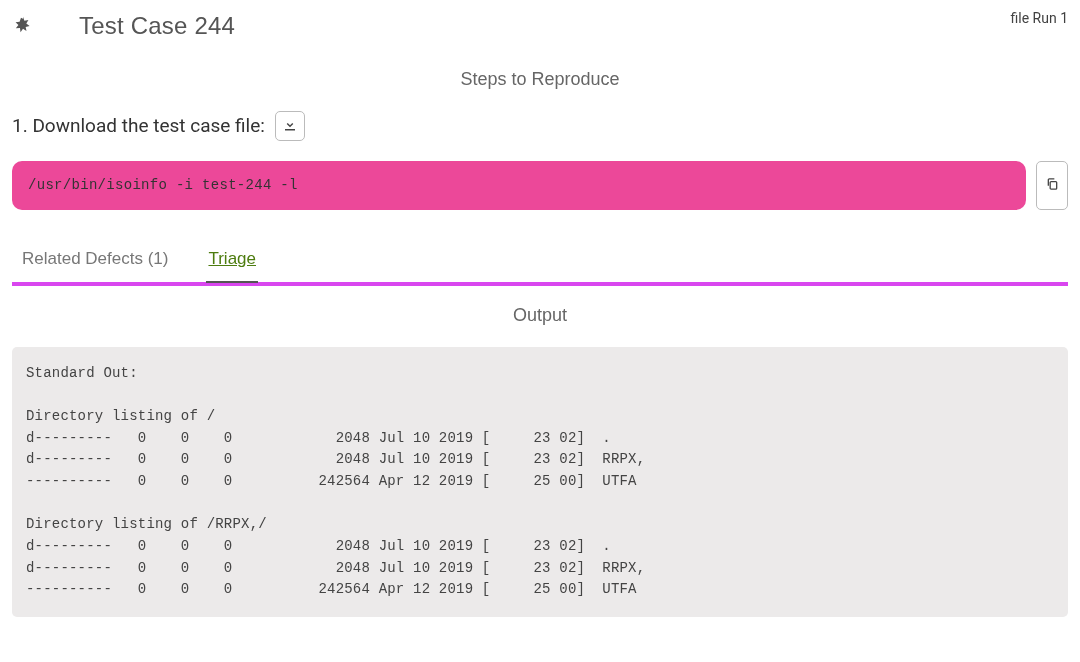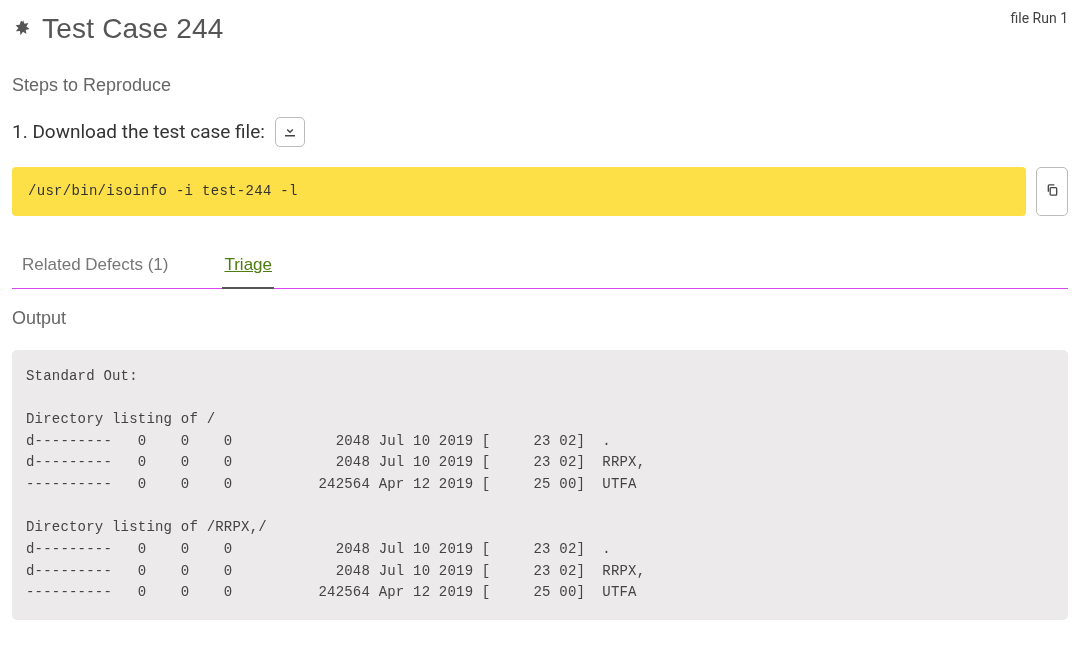--- a/index.html
+++ b/index.html
@@ -17,34 +17,36 @@
       align-items: flex-start;
       margin-bottom: 22px;
     }
     .title-group {
       display: flex;
       align-items: center;
       gap: 8px;
     }
     .crash-icon { width: 22px; height: 22px; color: #555; }
     .page-title {
-      font-size: 28px;
+      font-size: 24px;
       font-weight: 400;
       color: #555;
       letter-spacing: 0.2px;
       font-family: "Segoe UI Light", "Helvetica Neue Light", Arial, sans-serif;
+      margin-left: 37px;
     }
     .from-run { font-size: 14px; color: #444; }
     .from-run a { color: #404040; text-decoration: none; }
     .section-heading {
       font-size: 18px;
       font-weight: 400;
       color: #666;
       margin-bottom: 18px;
       font-family: "Segoe UI Light", "Helvetica Neue Light", Arial, sans-serif;
+      text-align: center;
     }
     .steps-list {
       list-style: none;
       margin-bottom: 20px;
     }
     .steps-list li {
       margin-bottom: 20px;
       display: flex;
       align-items: center;
       gap: 10px;
@@ -65,44 +67,44 @@
     }
     .download-btn svg { width: 12px; height: 12px; }
     .cmd-row {
       display: flex;
       align-items: stretch;
       gap: 10px;
       margin-bottom: 28px;
     }
     .cmd-box {
       flex: 1;
-      background: #fde047;
-      border-radius: 4px;
+      background: #ec4899;
+      border-radius: 10px;
       padding: 14px 16px;
       font-family: "Courier New", Courier, monospace;
       font-size: 14px;
       color: #333;
       letter-spacing: 0.3px;
     }
     .copy-btn {
       border: 1px solid #bbb;
       border-radius: 5px;
       background: #fff;
       width: 32px;
       display: inline-flex;
       align-items: center;
       justify-content: center;
       cursor: pointer;
       color: #444;
     }
     .copy-btn svg { width: 13px; height: 14px; }
     .tabs {
       display: flex;
-      gap: 52px;
-      border-bottom: 1px solid #d946ef;
+      gap: 36px;
+      border-bottom: 4px solid #d946ef;
       margin-bottom: 16px;
       padding-left: 8px;
     }
     .tab {
       padding: 8px 2px 10px;
       color: #777;
       font-size: 17px;
       font-weight: 400;
       cursor: pointer;
       position: relative;

